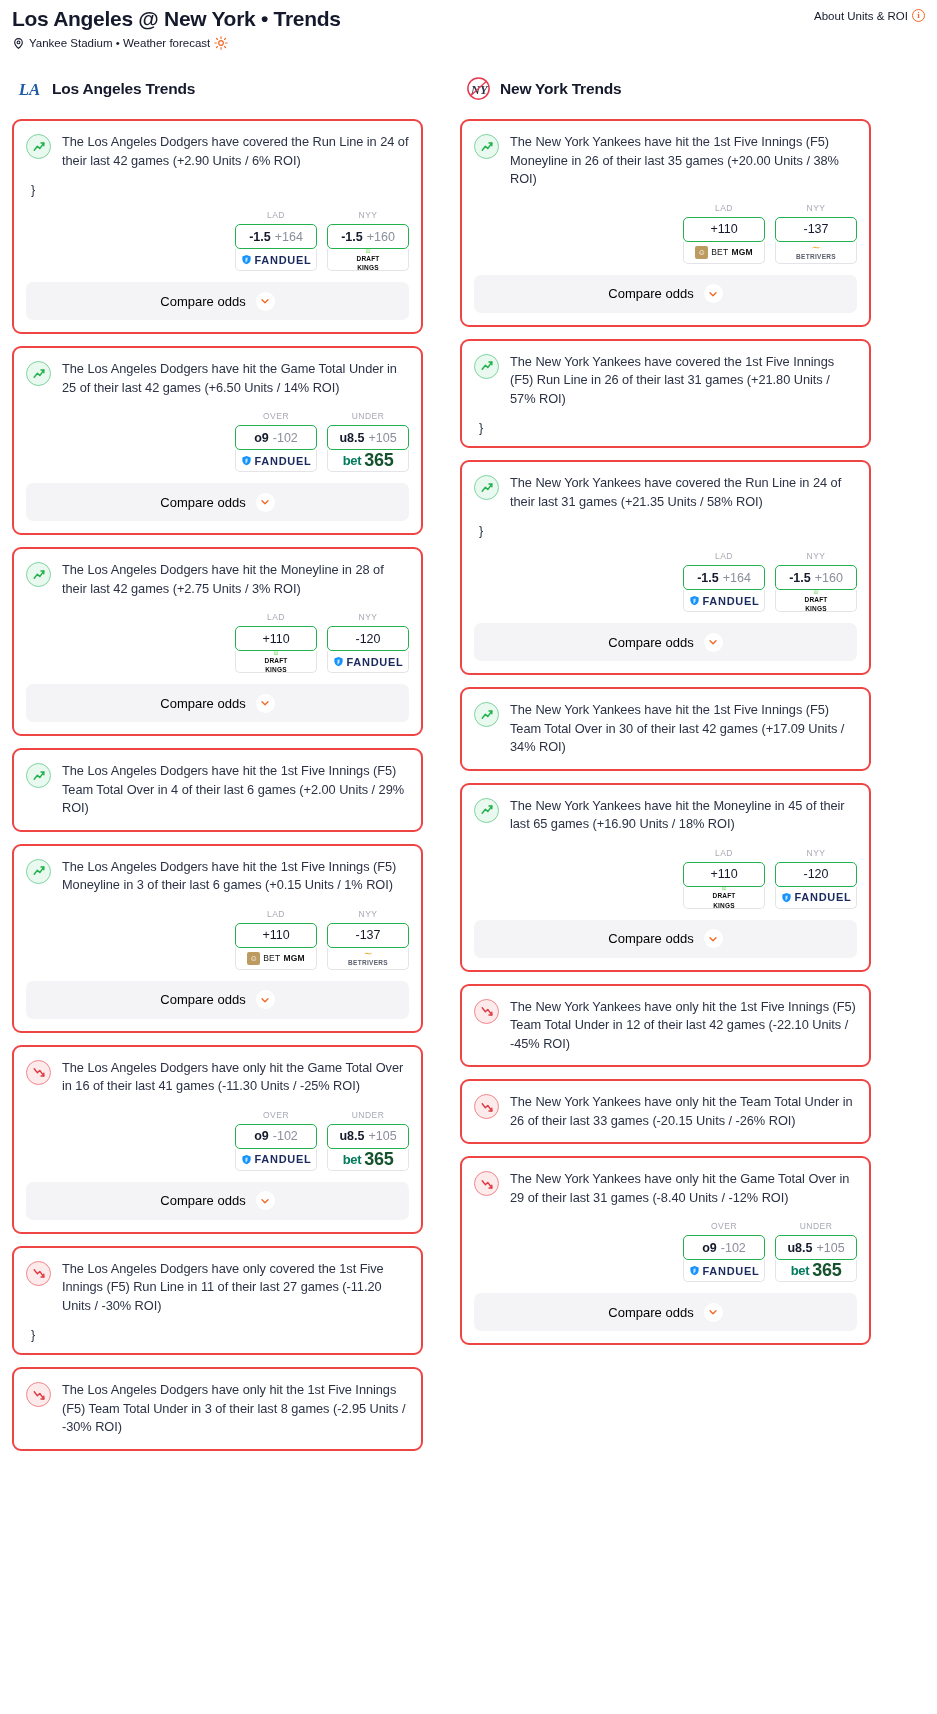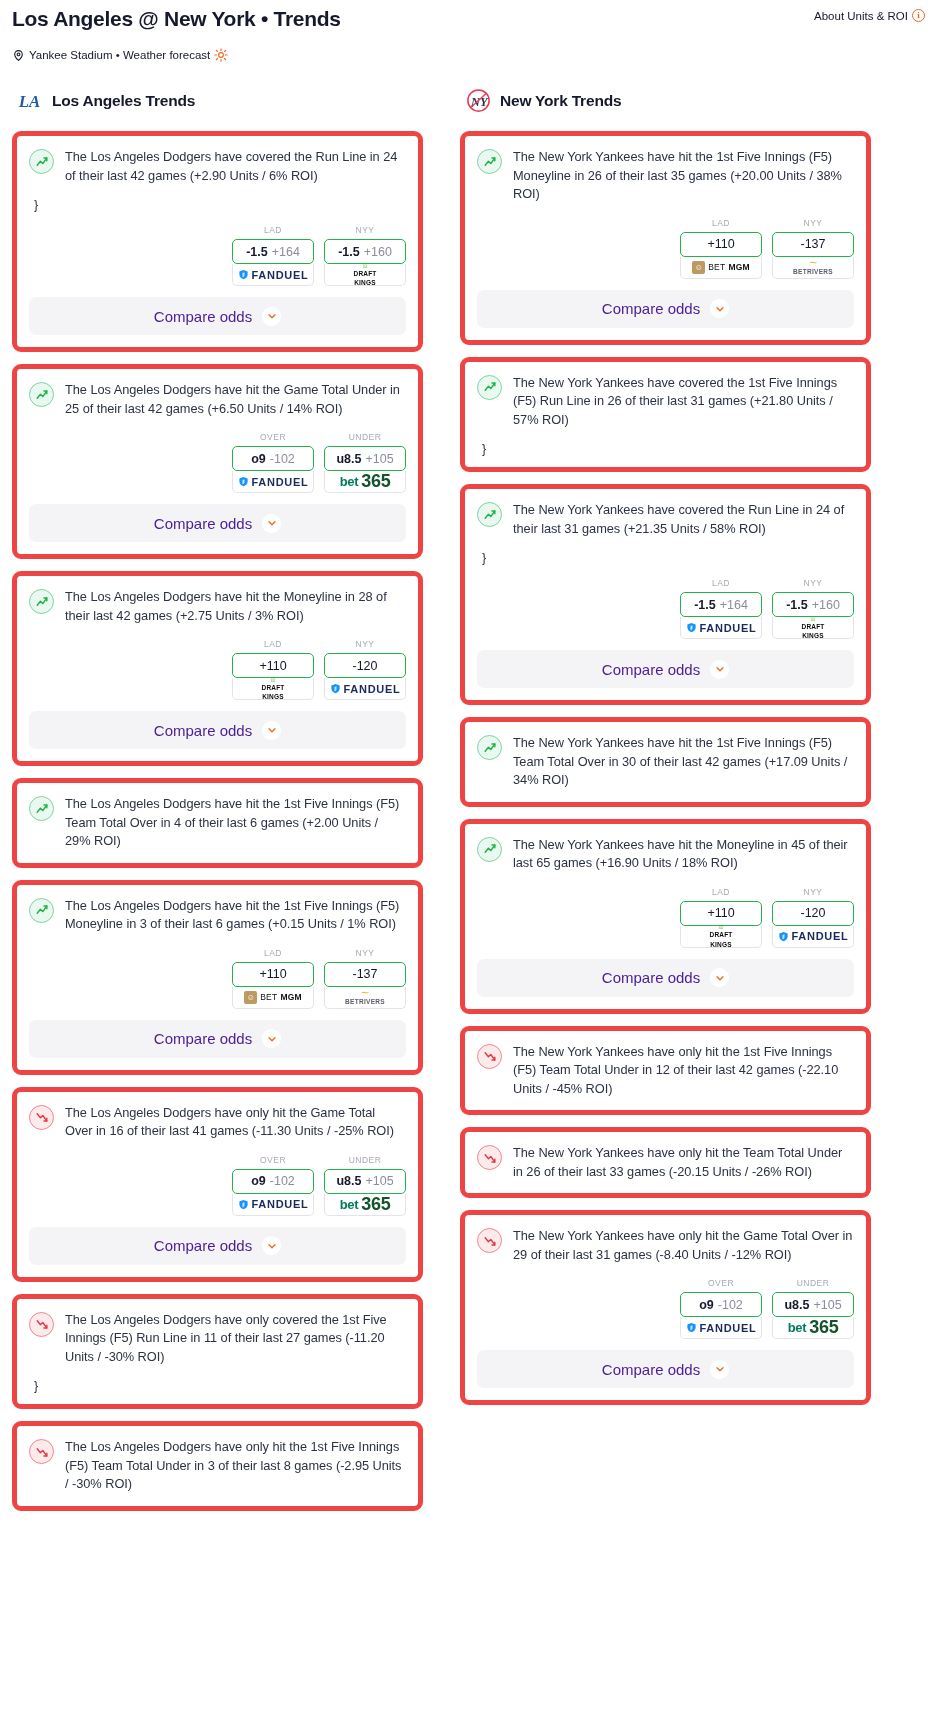--- a/index.html
+++ b/index.html
@@ -42,21 +42,21 @@
     align-items: center; justify-content: center;
     font-size: 9px; font-weight: 700;
     color: #f26722;
     line-height: 1;
     font-family: "Liberation Serif", serif;
   }
   .venue-row {
     display: flex;
     align-items: center;
     gap: 4px;
-    margin-top: 16px;
+    margin-top: 4px;
     font-size: 11.5px;
     color: #15192c;
   }
   .pin-icon { width: 13px; height: 13px; flex: 0 0 auto; }
   .sun-icon { width: 14px; height: 14px; flex: 0 0 auto; }
 
   
   .columns {
     display: flex;
     gap: 37px;
@@ -76,21 +76,21 @@
   .col-head-title {
     font-size: 15.5px;
     font-weight: 700;
     letter-spacing: -0.2px;
     color: #15192c;
   }
   .team-logo { width: 25px; height: 25px; flex: 0 0 auto; }
 
   
   .trend-card {
-    border: 5px solid #ef4444;
+    border: 2px solid #ef4444;
     border-radius: 9px;
     background: #fff;
     margin-bottom: 12px;
     padding: 12px 12px 12px 12px;
     position: relative;
   }
   .trend-top {
     display: flex;
     gap: 11px;
     align-items: flex-start;
@@ -187,21 +187,21 @@
     margin-top: 11px;
     background: #f4f4f6;
     border-radius: 7px;
     height: 38px;
     display: flex;
     align-items: center;
     justify-content: center;
     gap: 10px;
     cursor: pointer;
   }
-  .compare-label { font-size: 15px; color: #4c1d95; }
+  .compare-label { font-size: 13px; color: #000000; }
   .chev {
     width: 19px; height: 19px;
     background: #fff;
     border-radius: 50%;
     display: flex; align-items: center; justify-content: center;
   }
   .chev svg { display: block; }
 </style>
 </head>
 <body>

